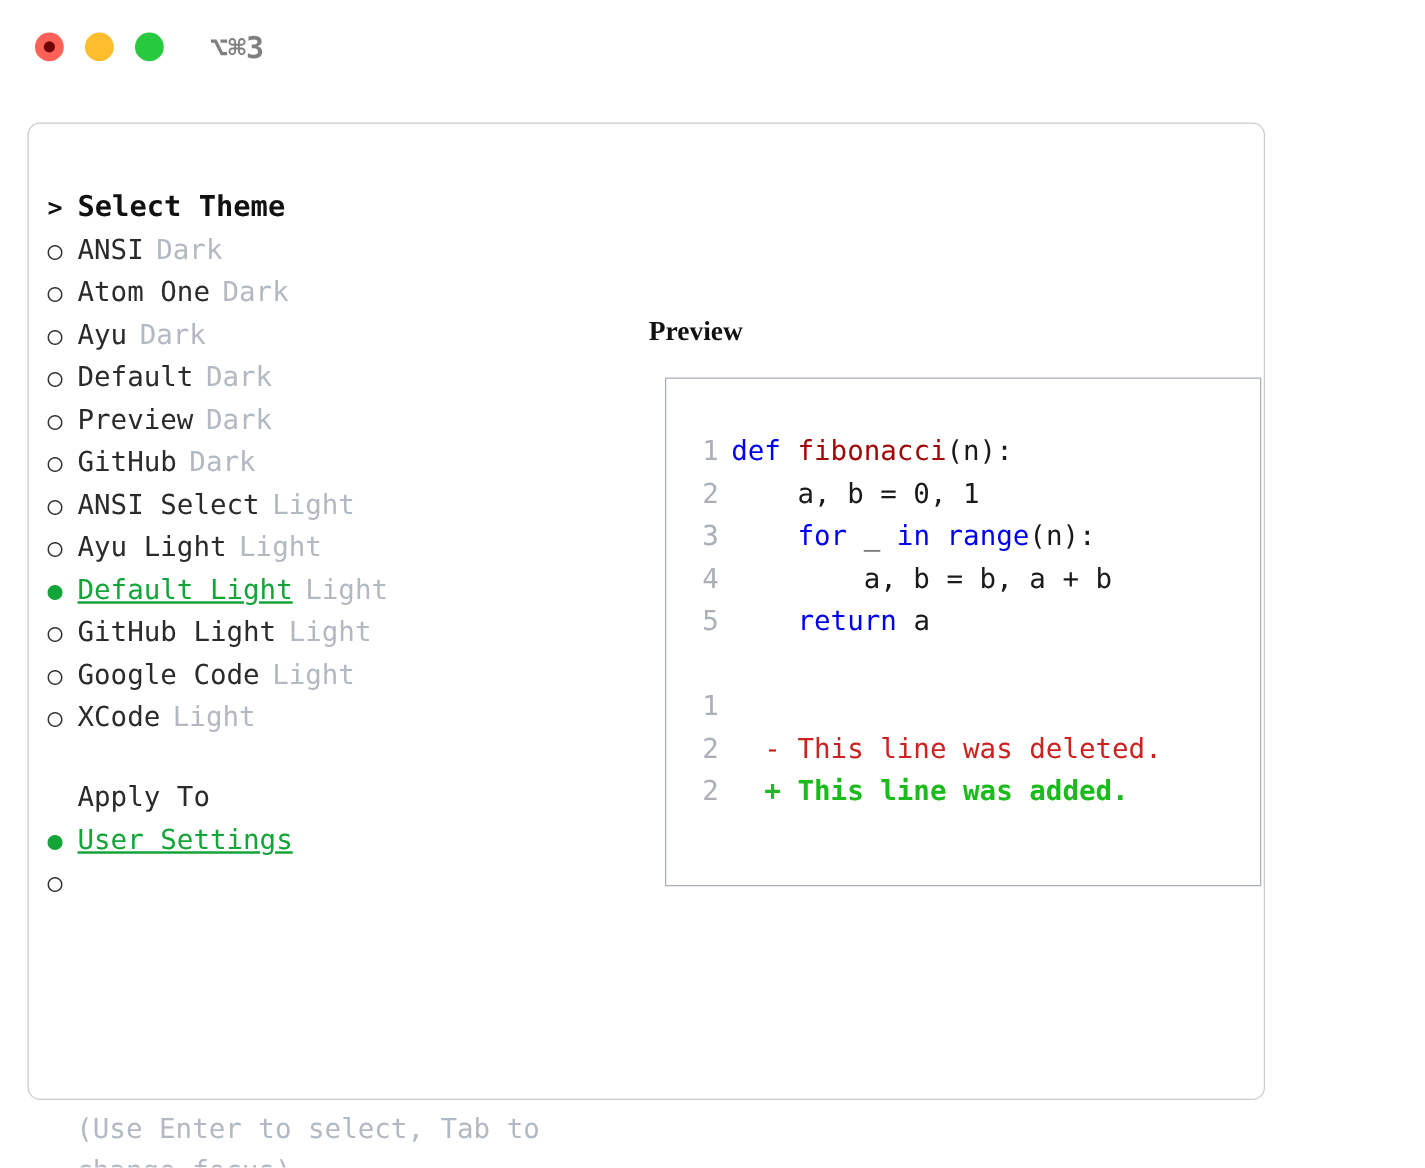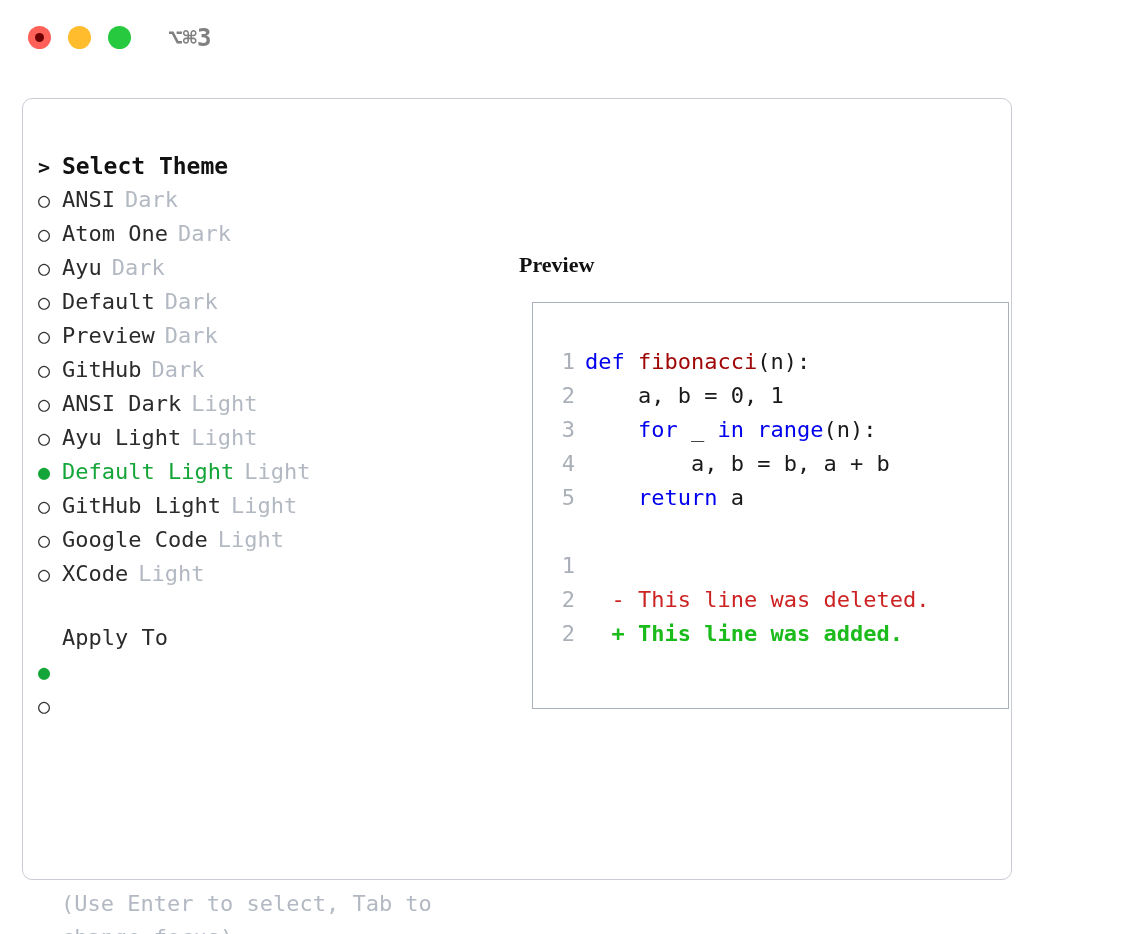--- a/index.html
+++ b/index.html
@@ -102,21 +102,21 @@
   .bullet.blank { color: transparent; }
 
   .hdr-row .bullet { color: #111111; font-weight: bold; }
   .hdr-label {
     font-weight: bold;
     color: #111111;
     font-size: 23px;
   }
 
   .theme-name { color: #2b2b2b; }
-  .theme-name.sel { color: #13a538; }
+  .theme-name.sel { color: #13a538; text-decoration: underline; }
   .variant {
     color: #b3b9c2;
     padding-left: 10px;
   }
 
   .section-title {
     color: #2b2b2b;
     font-size: 22px;
   }
 
@@ -206,31 +206,31 @@
 
     <div class="left-col">
       <div id="theme-list">
           <div class="row hdr-row"><span class="bullet">&gt;</span><span class="hdr-label">Select Theme</span></div>
           <div class="row"><span class="bullet">○</span><span class="theme-name">ANSI</span><span class="variant">Dark</span></div>
           <div class="row"><span class="bullet">○</span><span class="theme-name">Atom One</span><span class="variant">Dark</span></div>
           <div class="row"><span class="bullet">○</span><span class="theme-name">Ayu</span><span class="variant">Dark</span></div>
           <div class="row"><span class="bullet">○</span><span class="theme-name">Default</span><span class="variant">Dark</span></div>
           <div class="row"><span class="bullet">○</span><span class="theme-name">Preview</span><span class="variant">Dark</span></div>
           <div class="row"><span class="bullet">○</span><span class="theme-name">GitHub</span><span class="variant">Dark</span></div>
-          <div class="row"><span class="bullet">○</span><span class="theme-name">ANSI Dark</span><span class="variant">Light</span></div>
+          <div class="row"><span class="bullet">○</span><span class="theme-name">ANSI Select</span><span class="variant">Light</span></div>
           <div class="row"><span class="bullet">○</span><span class="theme-name">Ayu Light</span><span class="variant">Light</span></div>
           <div class="row"><span class="bullet sel">●</span><span class="theme-name sel">Default Light</span><span class="variant">Light</span></div>
           <div class="row"><span class="bullet">○</span><span class="theme-name">GitHub Light</span><span class="variant">Light</span></div>
           <div class="row"><span class="bullet">○</span><span class="theme-name">Google Code</span><span class="variant">Light</span></div>
           <div class="row"><span class="bullet">○</span><span class="theme-name">XCode</span><span class="variant">Light</span></div>
         </div>
       <div class="apply-gap"></div>
       <div id="apply-to">
           <div class="row"><span class="bullet blank">○</span><span class="section-title">Apply To</span></div>
-          <div class="row"><span class="bullet sel">●</span></div>
+          <div class="row"><span class="bullet sel">●</span><span class="theme-name sel">User Settings</span></div>
           <div class="row"><span class="bullet">○</span></div>
         </div>
     </div>
 
     <div class="hint">(Use Enter to select, Tab to change focus)</div>
 
     <div class="preview-title">Preview</div>
 
     <div class="preview-box">
       <div class="code-area">

